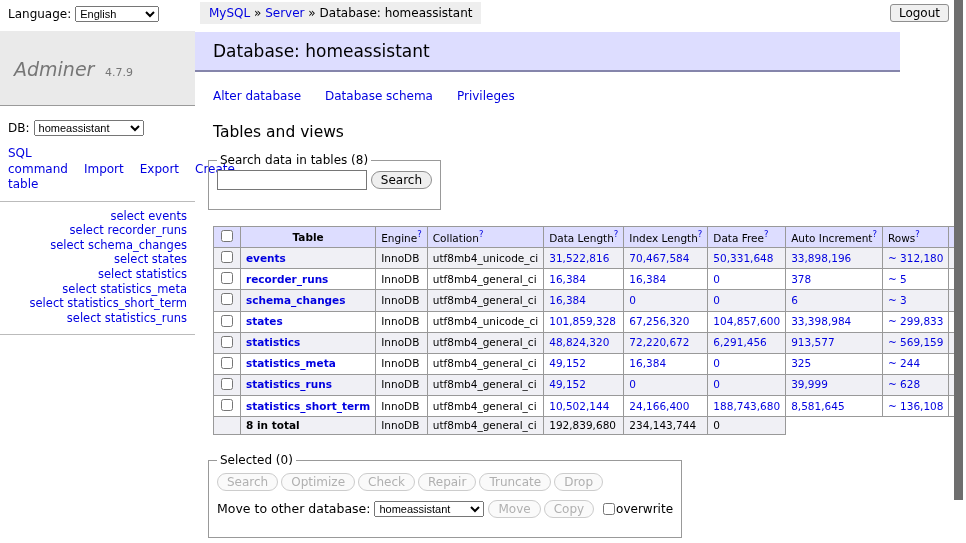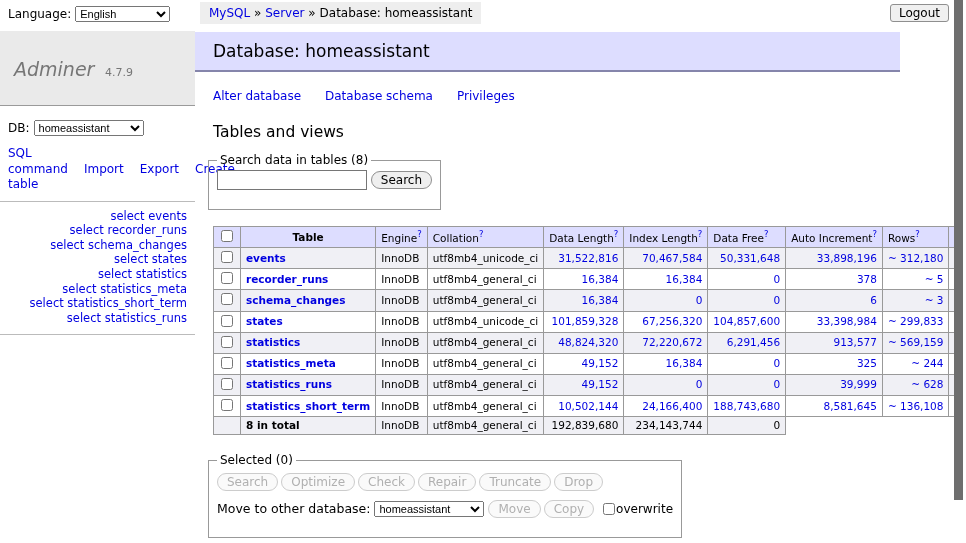--- a/index.html
+++ b/index.html
@@ -9,21 +9,21 @@
   *{box-sizing:border-box;}
   html,body{margin:0;padding:0;}
   body{
     width:966px;height:543px;overflow:hidden;position:relative;background:#fff;
     font-family:"DejaVu Sans","Liberation Sans",sans-serif;font-size:12px;color:#000;
   }
   a{color:var(--link);text-decoration:none;cursor:pointer;}
   
   .sidebar{position:absolute;left:0;top:0;width:195px;}
   .lang-row{padding:6px 8px 0 8px;white-space:nowrap;}
-  .lang-row select{width:95px;font-size:11px;margin-left:4px;}
+  .lang-row select{width:84px;font-size:11px;margin-left:4px;}
   h1.app-head{
     margin:9px 0 0 0;padding:23px 14px;background:var(--h1-bg);
     border-bottom:1px solid #9a9a9a;font-weight:normal;
   }
   h1.app-head .app-name{font-style:italic;font-size:19px;color:#767676;}
   h1.app-head .app-version{font-size:11px;color:#767676;margin-left:3px;}
   .db-row{padding:14px 8px 0 8px;white-space:nowrap;}
   .db-row select{width:110px;font-size:11px;margin-left:4px;}
   .sidebar-links{margin:0;padding:10px 8px 8px 8px;border-bottom:1px solid #bbb;line-height:1.3;}
   .sidebar-links a{margin-right:16px;}
@@ -60,21 +60,21 @@
     border-collapse:collapse;margin:16px 0 0 18px;font-size:10.5px;
   }
   .db-tables th,.db-tables td{
     border:1px solid var(--border);padding:2px 5px;white-space:nowrap;line-height:1.25;
   }
   .db-tables thead th{background:var(--thead-bg);font-weight:normal;text-align:left;}
   .db-tables thead th.first-col{text-align:center;}
   .db-tables thead th.tbl-col{font-weight:bold;text-align:center;}
   .db-tables sup a{font-size:8.5px;}
   .db-tables tbody tr:nth-child(odd) td{background:var(--odd-bg);}
-  .db-tables td.num{text-align:right;}
+  .db-tables td.num{text-align:left;}
   .db-tables td.num a{color:var(--link);}
   .db-tables td.name a{font-weight:bold;}
   .db-tables .cb-cell{text-align:center;width:20px;}
   .db-tables tr.total-row td{background:#fff;}
   .db-tables tr.total-row td.noborder{border:none;background:transparent;}
   .db-tables tr.total-row .total-label{font-weight:bold;}
   .db-tables input[type=checkbox]{width:12px;height:12px;margin:1px 2px;}
   
   .selected-fieldset{margin:18px 0 0 13px;min-width:395px;}
   .selected-fieldset .btn-row{margin:3px 0 9px 0;}

